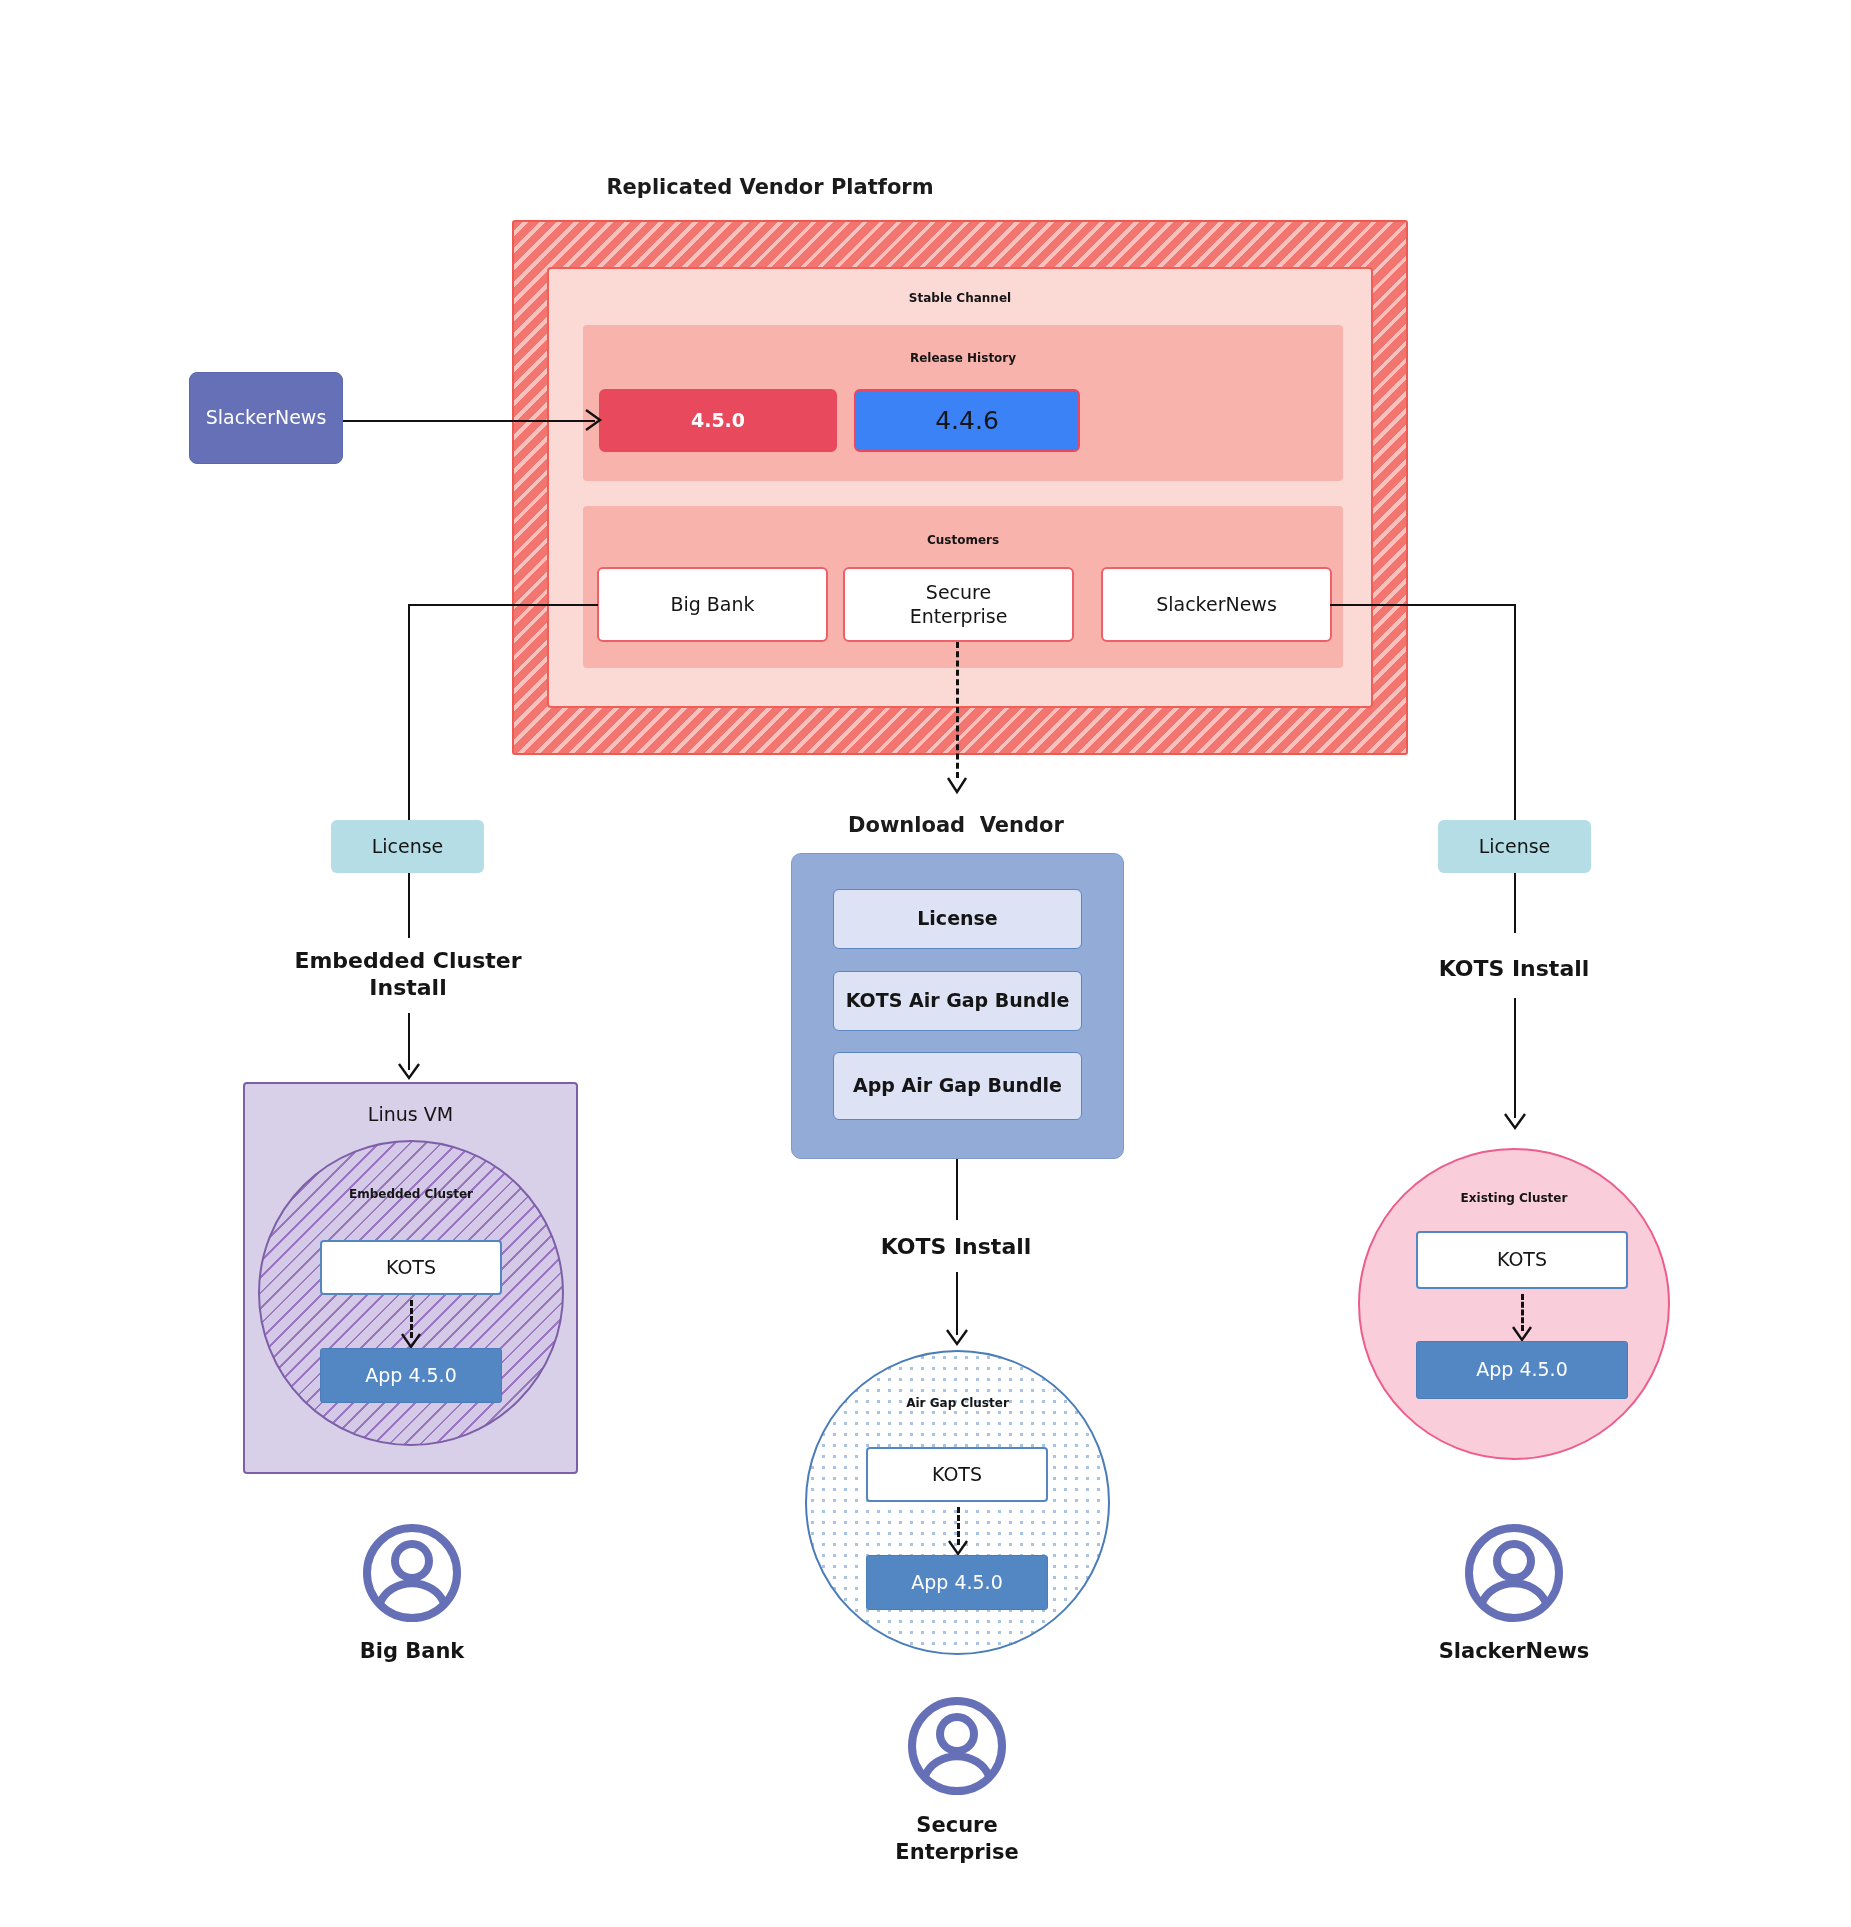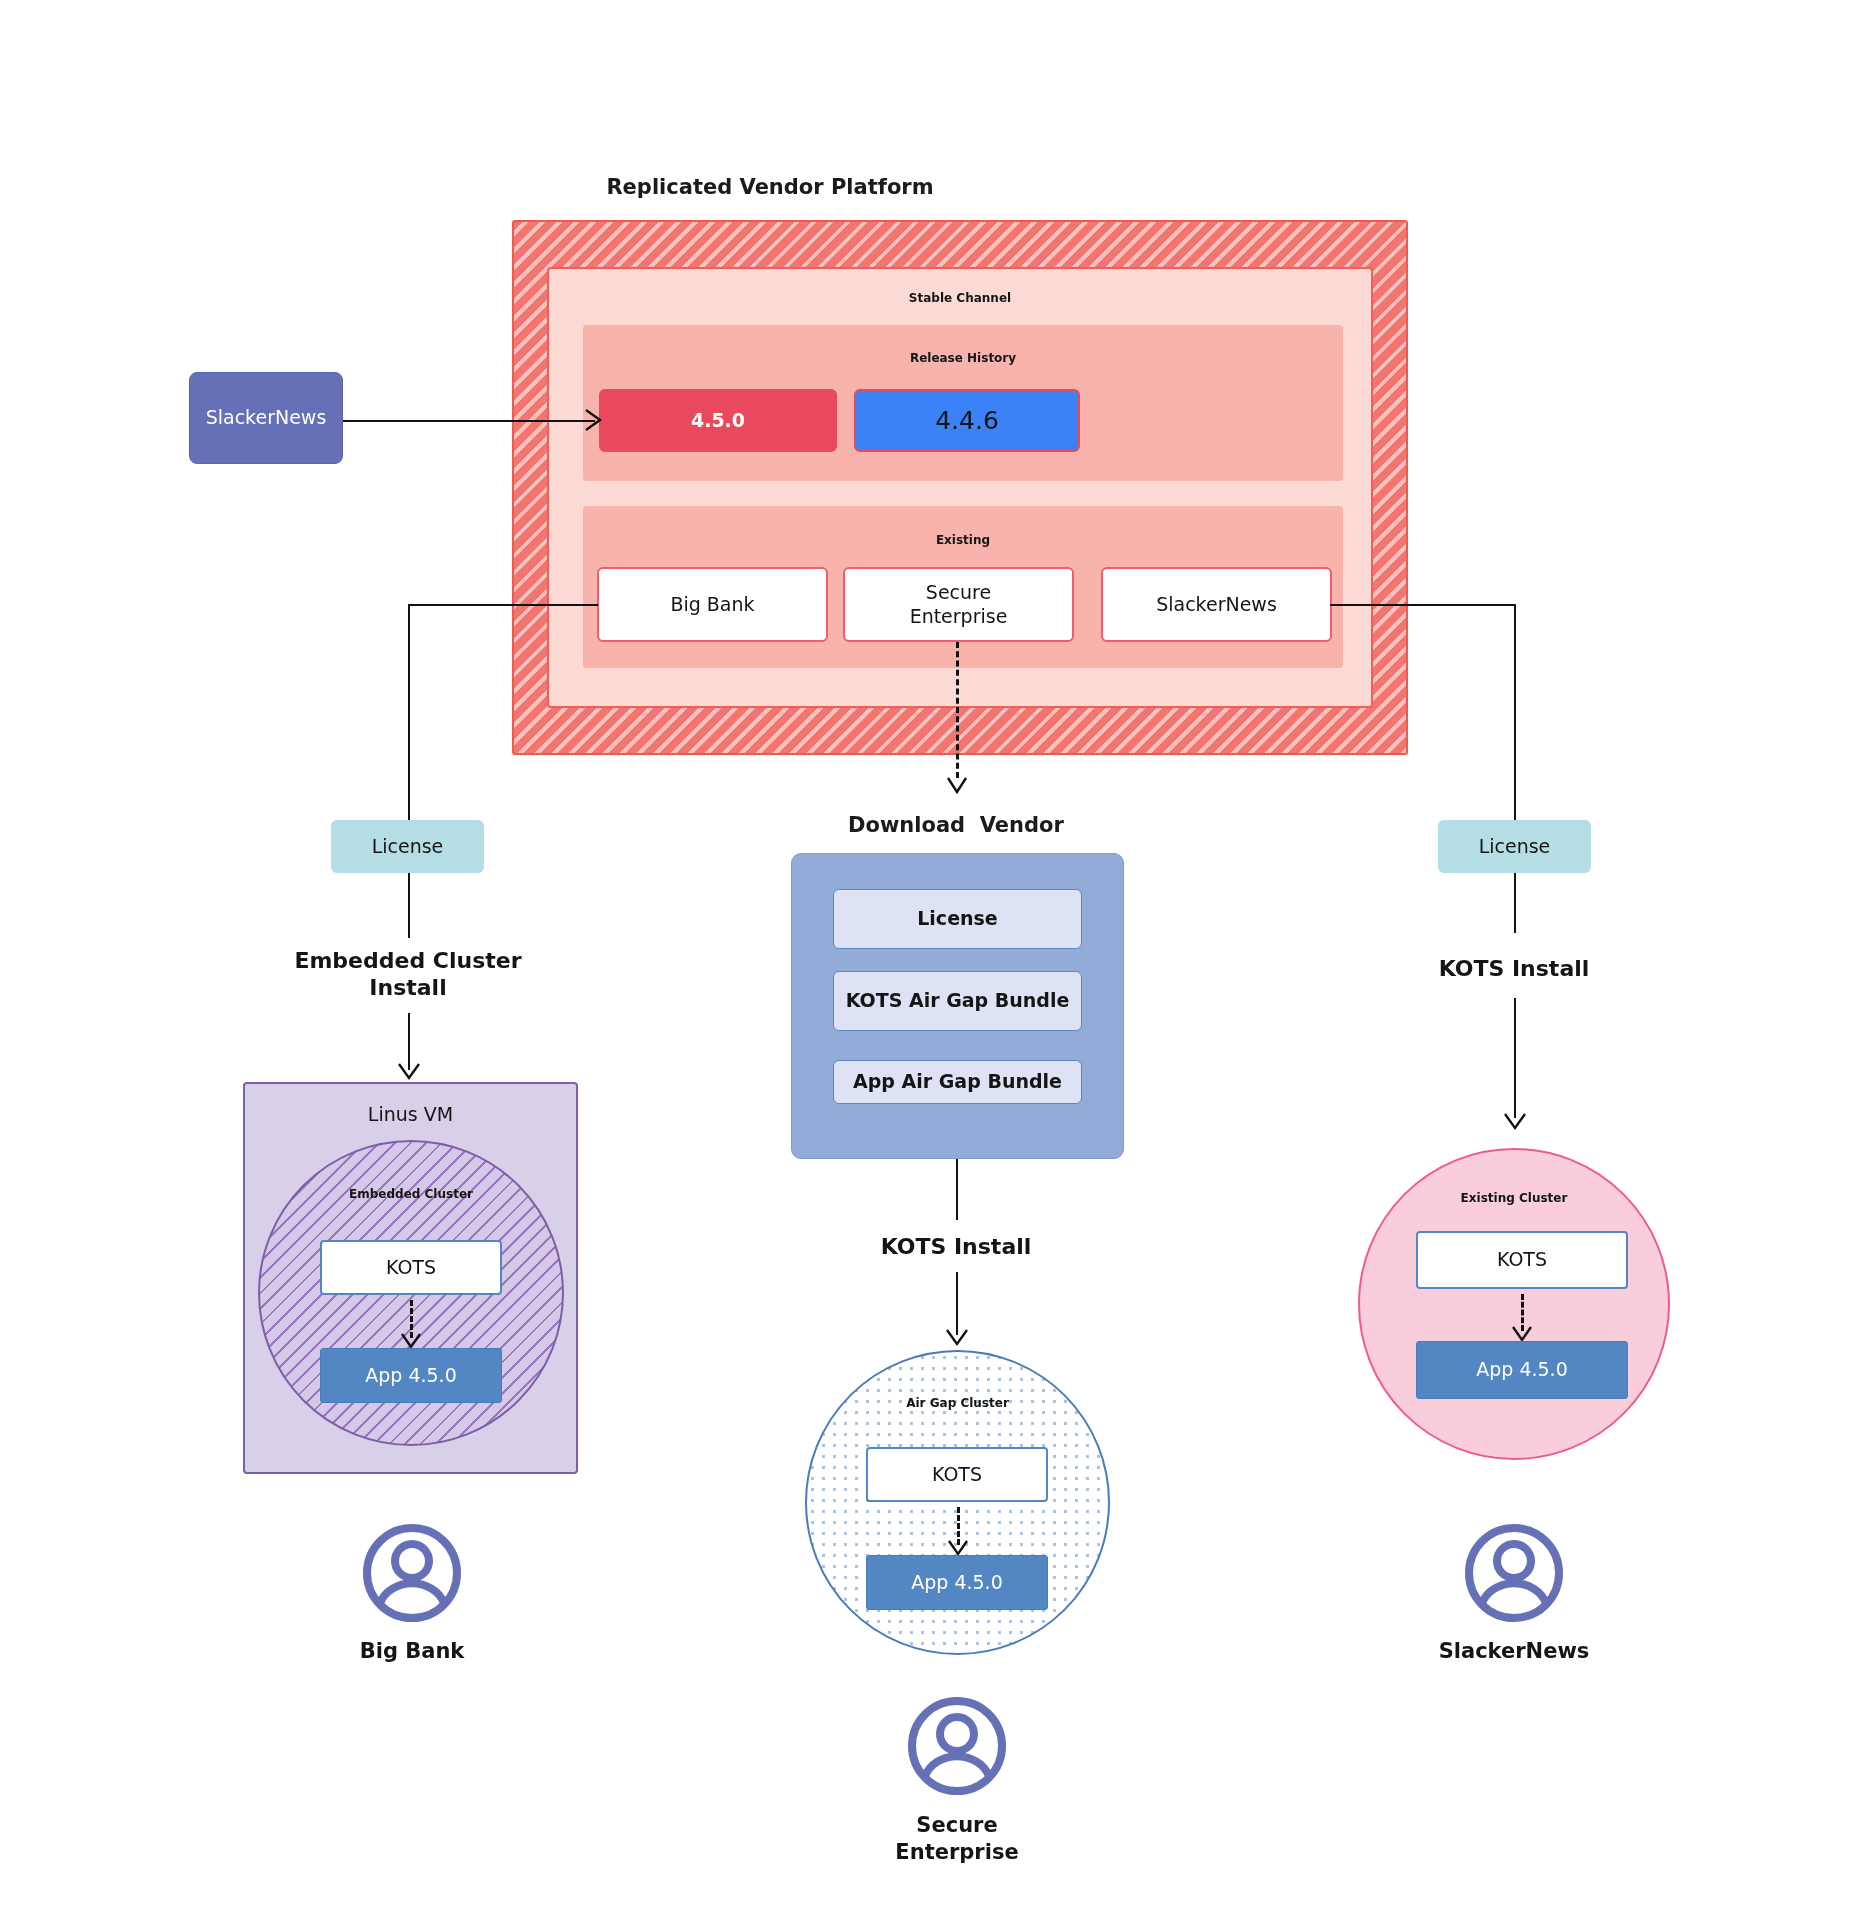--- a/index.html
+++ b/index.html
@@ -205,21 +205,21 @@
   <div class="abs subpanel" style="left:583px; top:325px; width:760px; height:156px;"></div>
 
   <div class="abs ctr-text label-semibold" style="left:783px; top:345px; width:360px; height:26px;">Release History</div>
 
   <div class="abs ctr-text release-current" style="left:599px; top:389px; width:238px; height:63px;font-weight:bold;">4.5.0</div>
 
   <div class="abs ctr-text release-past" style="left:854px; top:389px; width:226px; height:63px;">4.4.6</div>
 
   <div class="abs subpanel" style="left:583px; top:506px; width:760px; height:162px;"></div>
 
-  <div class="abs ctr-text label-semibold" style="left:783px; top:527px; width:360px; height:26px;">Existing</div>
+  <div class="abs ctr-text label-semibold" style="left:783px; top:527px; width:360px; height:26px;">Customers</div>
 
   <div class="abs ctr-text customer-box" style="left:597px; top:567px; width:231px; height:75px;">Big Bank</div>
 
   <div class="abs ctr-text customer-box" style="left:843px; top:567px; width:231px; height:75px; white-space:pre;">Secure
 Enterprise</div>
 
   <div class="abs ctr-text customer-box" style="left:1101px; top:567px; width:231px; height:75px;">SlackerNews</div>
 
   <div class="abs ctr-text application-box" style="left:189px; top:372px; width:154px; height:92px;">SlackerNews</div>
 
@@ -272,21 +272,21 @@
   <svg class="abs arrow-svg" style="left:945px; top:774px; width:24px; height:22px;" viewBox="0 0 24 22">
     <path d="M3 4 L12 18 L21 4" fill="none" stroke="#111111" stroke-width="2.4"></path>
   </svg>
 
   <div class="abs ctr-text title-lg" style="left:756px; top:810px; width:400px; height:30px; white-space:pre;">Download  Vendor</div>
 
   <div class="abs portal-box" style="left:791px; top:853px; width:333px; height:306px;"></div>
 
   <div class="abs ctr-text portal-item" style="left:833px; top:889px; width:249px; height:60px;">License</div>
   <div class="abs ctr-text portal-item" style="left:833px; top:971px; width:249px; height:60px;">KOTS Air Gap Bundle</div>
-  <div class="abs ctr-text portal-item" style="left:833px; top:1052px; width:249px; height:44px;margin-top:8px;">App Air Gap Bundle</div>
+  <div class="abs ctr-text portal-item" style="left:833px; top:1052px; width:249px; height:68px;">App Air Gap Bundle</div>
 
   <div class="abs ln-v" style="left:956px; top:1159px; height:61px;"></div>
 
   <div class="abs ctr-text label-bold" style="left:836px; top:1232px; width:240px; height:30px;">KOTS Install</div>
 
   <div class="abs ln-v" style="left:956px; top:1272px; height:63px;"></div>
   <svg class="abs arrow-svg" style="left:944px; top:1326px; width:26px; height:22px;" viewBox="0 0 26 22">
     <path d="M3 4 L13 18 L23 4" fill="none" stroke="#111111" stroke-width="2.4"></path>
   </svg>
 

